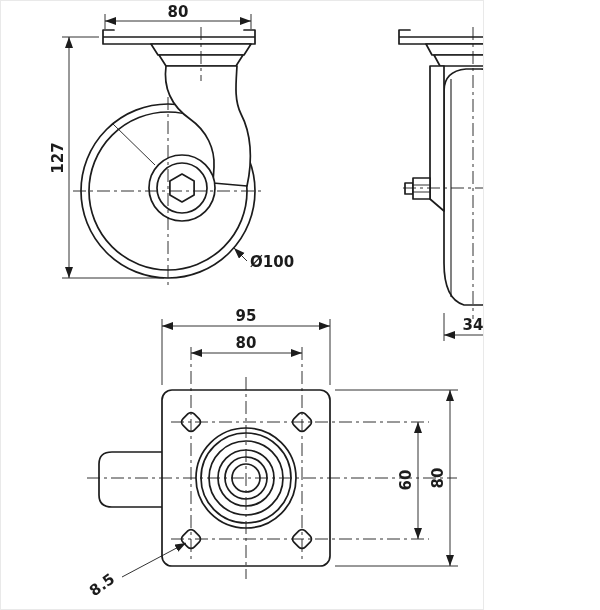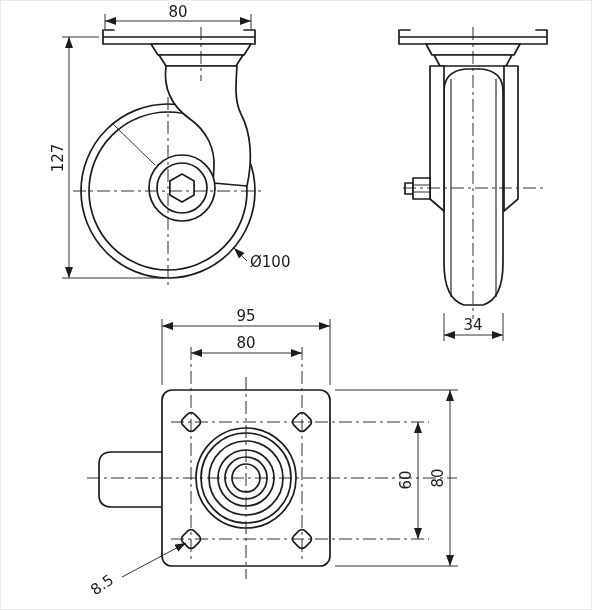--- a/index.html
+++ b/index.html
@@ -1,20 +1,21 @@
 <!DOCTYPE html>
 <html style="--line: #1c1c1c; --bg: #ffffff;"><head>
 <meta charset="utf-8">
 <style>
   :root { --line:#1c1c1c; --bg:#ffffff; }
   html,body{margin:0;padding:0;background:#fff;}
   .canvas{
-    width:592px;height:610px;position:relative;overflow:hidden;
+    width:484px;height:610px;position:relative;overflow:hidden;
     background:var(--bg);border:1px solid #e9e9e9;box-sizing:border-box;
     font-family:"DejaVu Sans", sans-serif;
+    font-weight:bold;
   }
   .obj  {fill:none;stroke:var(--line);stroke-width:1.7;stroke-linejoin:round;stroke-linecap:round;}
   .objf {fill:#ffffff;stroke:var(--line);stroke-width:1.7;stroke-linejoin:round;}
   .obj2 {fill:none;stroke:var(--line);stroke-width:1.1;}
   .thin {fill:none;stroke:var(--line);stroke-width:0.9;}
   .dim  {fill:none;stroke:var(--line);stroke-width:0.9;}
   .cl   {fill:none;stroke:var(--line);stroke-width:0.9;stroke-dasharray:13 4 3 4;}
   text.d{font-family:"DejaVu Sans",sans-serif;font-size:15px;fill:var(--line);}
 </style>
 </head>

